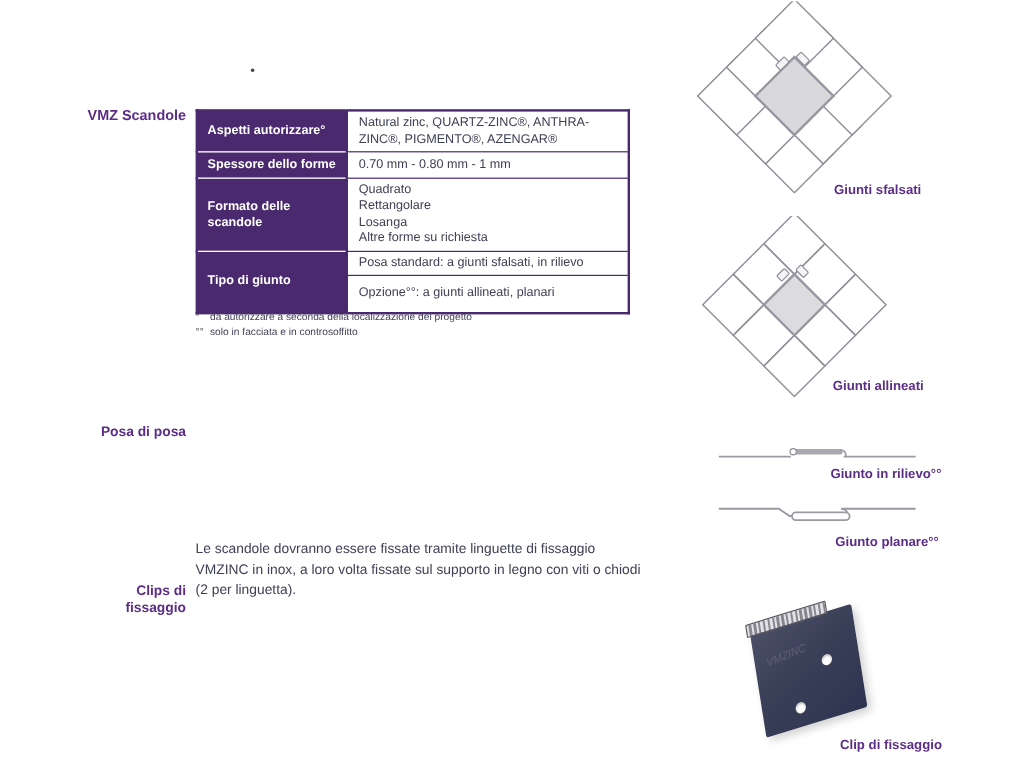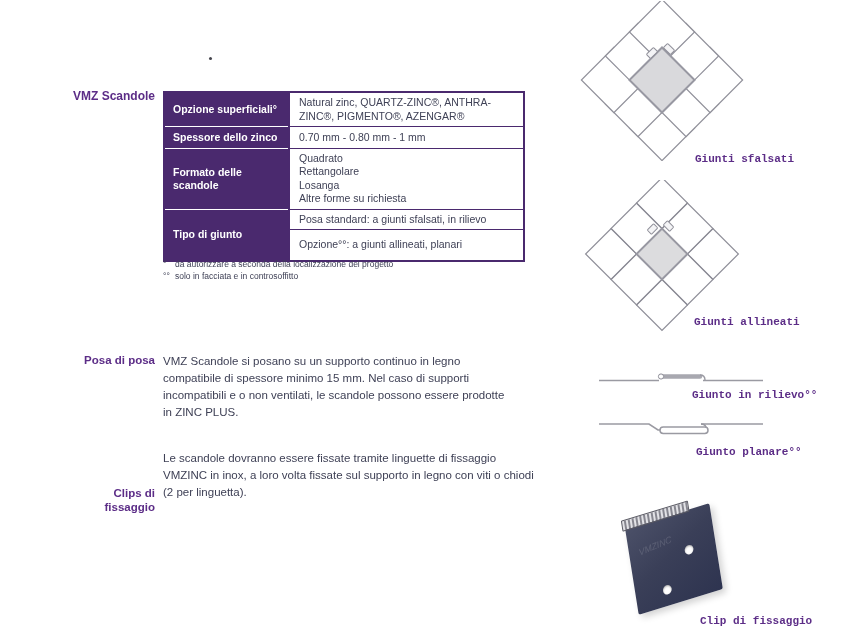--- a/index.html
+++ b/index.html
@@ -37,21 +37,21 @@
   .footnotes .mark { width:12px; flex:none; }
 
   
   .para { position:absolute; font-size:11.5px; line-height:17px; color:#3f4156; }
   #piano-text { left:163px; top:353px; width:342px; }
   #clips-text { left:163px; top:450px; width:378px; }
 
   
   .diagram { position:absolute; }
   .diag-label { position:absolute; color:#5c2d87; font-weight:bold; font-size:11px;
-                white-space:nowrap;font-family:Liberation Mono, monospace; }
+                white-space:nowrap; }
 
   
   .clip-photo { position:absolute; left:614px; top:498px; width:132px; height:120px; }
   .clip-body { position:absolute; left:16px; top:18px; width:88px; height:86px;
                background:linear-gradient(150deg,#4b5068 0%,#3a3f58 45%,#2e3450 100%);
                transform:rotate(-17deg) skewX(-8deg); border-radius:2px;
                box-shadow:3px 4px 7px rgba(0,0,0,0.18); }
   .clip-ridge { position:absolute; left:-3px; top:-9px; width:80%; height:11px;
                 background:repeating-linear-gradient(90deg,#e2e2e6 0px,#e2e2e6 2px,#86868f 2px,#86868f 4px);
                 border:1px solid #5a5a64; border-radius:1px; }
@@ -66,25 +66,25 @@
 <body>
 
 <div class="page">
 
   <div class="side-label" id="label-product">VMZ Scandole</div>
   <div class="dot"></div>
 
   <table class="spec">
     <tbody>
         <tr>
-      <th>Opzione superficiali°</th>
+      <th>Aspetti autorizzare°</th>
       <td>Natural zinc, QUARTZ-ZINC®, ANTHRA-ZINC®, PIGMENTO®, AZENGAR®</td>
     </tr>
     <tr>
-      <th>Spessore dello zinco</th>
+      <th>Spessore dello forme</th>
       <td>0.70 mm - 0.80 mm - 1 mm</td>
     </tr>
     <tr>
       <th>Formato delle scandole</th>
       <td>
         <div>Quadrato</div>
         <div>Rettangolare</div>
         <div>Losanga</div>
         <div>Altre forme su richiesta</div>
       </td>
@@ -104,21 +104,20 @@
       <span class="mark">°</span>
       <span>da autorizzare a seconda della localizzazione del progetto</span>
     </div>
     <div class="fn">
       <span class="mark">°°</span>
       <span>solo in facciata e in controsoffitto</span>
     </div>
   </div>
 
   <div class="side-label" id="label-piano">Posa di posa</div>
-  <div class="para" id="piano-text">VMZ Scandole si posano su un supporto continuo in legno compatibile di spessore minimo 15 mm. Nel caso di supporti incompatibili e o non ventilati, le scandole possono essere prodotte in ZINC PLUS.</div>
 
   <div class="side-label" id="label-clips">Clips di fissaggio</div>
   <div class="para" id="clips-text">Le scandole dovranno essere fissate tramite linguette di fissaggio VMZINC in inox, a loro volta fissate sul supporto in legno con viti o chiodi (2 per linguetta).</div>
 
   <svg class="diagram" style="left:576px; top:1px;" width="172" height="160" viewBox="0 0 172 160">
     <g transform="translate(86,79) rotate(45)" stroke="#8f8f99" stroke-width="1.2" fill="#ffffff">
       <rect x="11" y="11" width="46" height="46"></rect>
       <rect x="-23" y="11" width="46" height="46"></rect>
       <rect x="11" y="-23" width="46" height="46"></rect>
       <rect x="-57" y="11" width="46" height="46"></rect>

